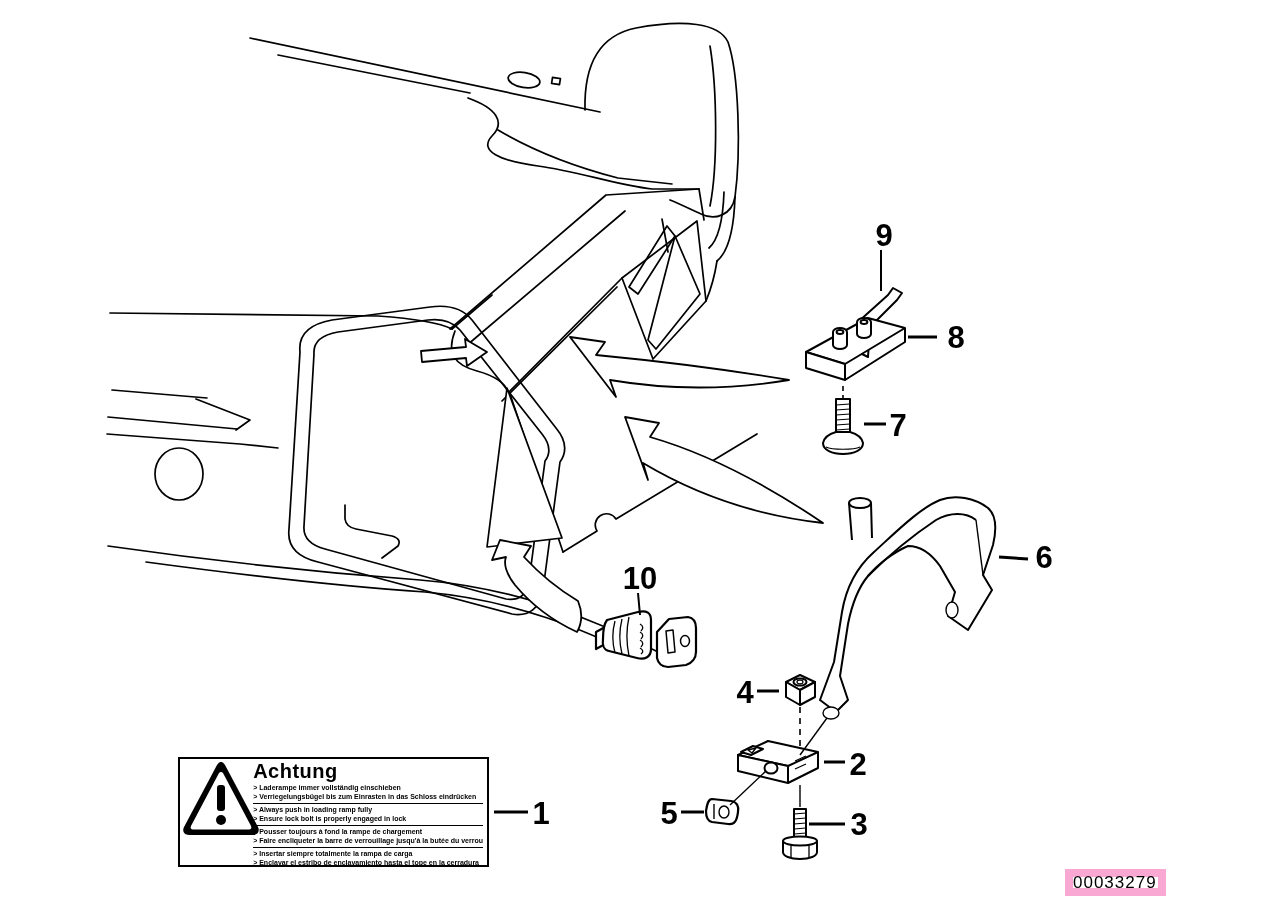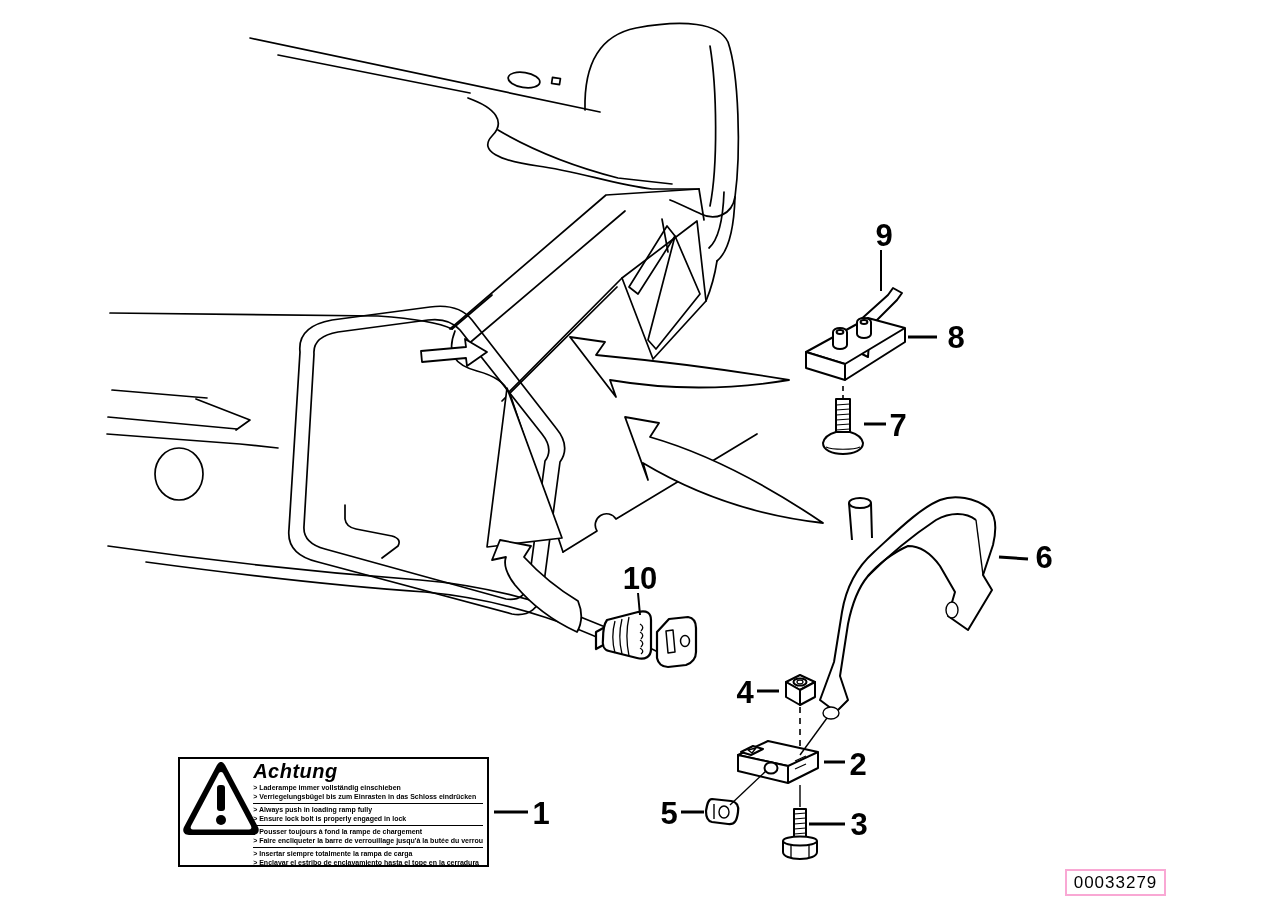--- a/index.html
+++ b/index.html
@@ -4,26 +4,26 @@
 <style>
   html,body{margin:0;padding:0;background:#ffffff;}
   body{width:1288px;height:910px;position:relative;font-family:"Liberation Sans",sans-serif;overflow:hidden;}
   svg{position:absolute;left:0;top:0;}
   svg text{font-family:"Liberation Sans",sans-serif;font-weight:bold;fill:#000;}
   .callout-num{font-size:31px;}
   
   .warn-box{position:absolute;left:178px;top:757px;width:311px;height:110px;border:2px solid #000;background:#fff;box-sizing:border-box;display:flex;}
   .warn-icon-wrap{width:92px;display:flex;align-items:center;justify-content:center;}
   .warn-text-col{flex:1;padding:1px 4px 1px 0;display:flex;flex-direction:column;}
-  .warn-title{font-size:20px;font-weight:bold;line-height:22px;letter-spacing:0.5px;font-style:italic;}
+  .warn-title{font-size:20px;font-weight:bold;line-height:22px;letter-spacing:0.5px;}
   .warn-group{padding:1px 0 2px 0;}
   .warn-group.sep{border-bottom:1.5px solid #000;}
   .warn-line{display:block;font-size:7px;line-height:9px;white-space:nowrap;overflow:hidden;color:#000;font-weight:bold;}
   
-  .id-box{position:absolute;left:1065px;top:869px;width:101px;height:27px;border:2px solid #f9a8d4;box-sizing:border-box;display:flex;align-items:center;justify-content:center;font-size:17px;letter-spacing:1px;color:#000;background:#fff;}
+  .id-box{position:absolute;left:1065px;top:869px;width:101px;height:27px;border:8px solid #f9a8d4;box-sizing:border-box;display:flex;align-items:center;font-size:17px;letter-spacing:1px;color:#000;background:#fff;}
 </style>
 </head>
 <body>
 
 <svg width="1288" height="910" viewBox="0 0 1288 910">
 
   <g stroke="#000" stroke-width="1.7" fill="none" stroke-linecap="round" stroke-linejoin="round">
 
     <path d="M 250,38 L 600,112"></path>
     <path d="M 278,55 L 470,93"></path>

